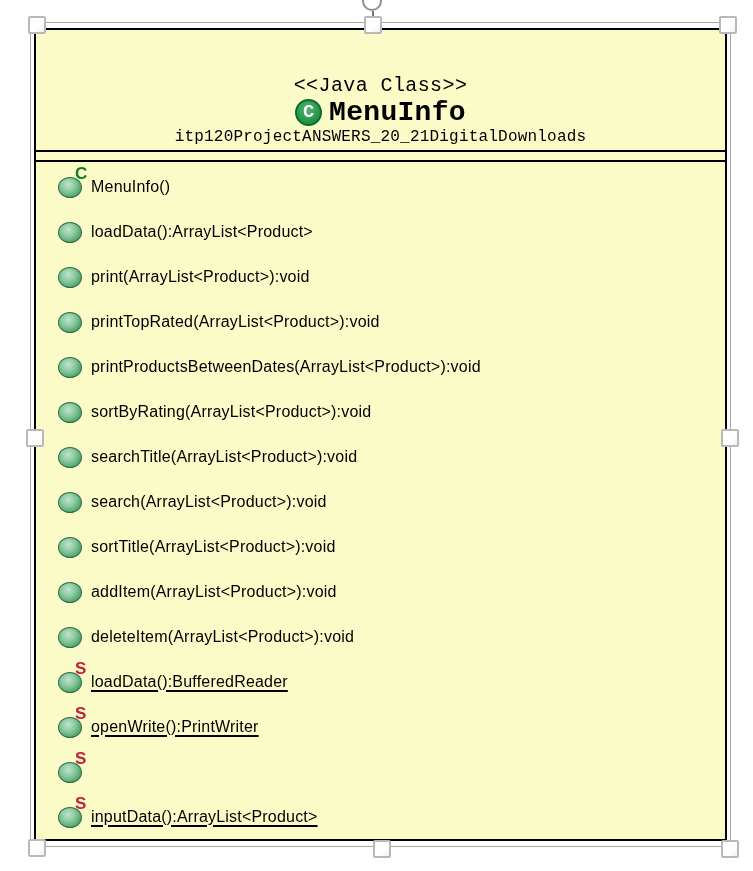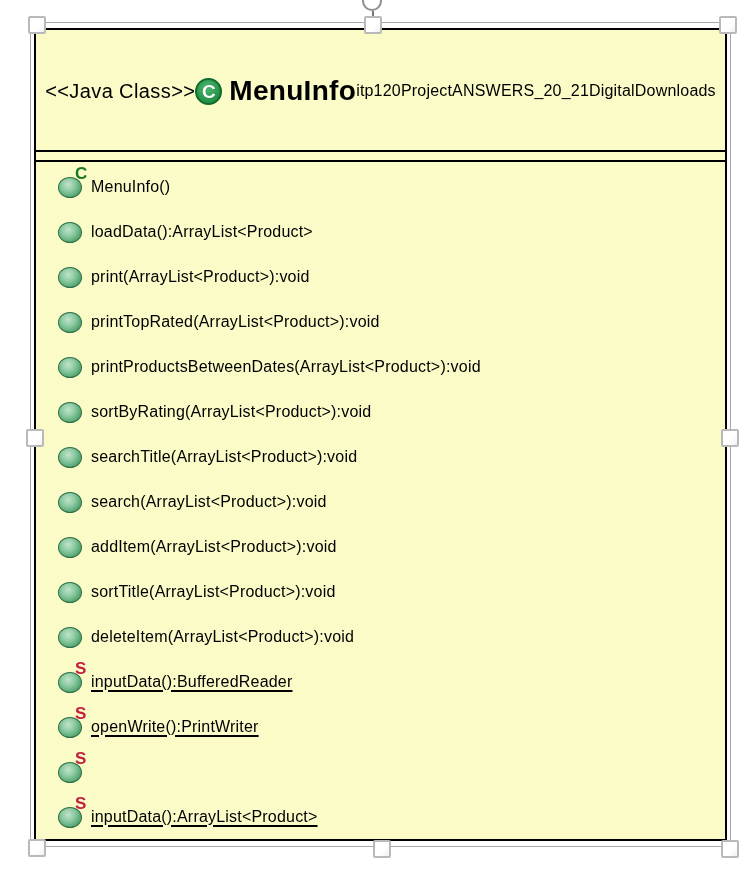--- a/index.html
+++ b/index.html
@@ -28,22 +28,22 @@
   .rotate-stem{
     position:absolute;left:372px;top:11px;width:2px;height:6px;background:#777;z-index:28;
   }
   
   .class-box{
     position:absolute;left:34px;top:28px;width:693px;height:813px;
     box-sizing:border-box;border:2px solid #000;background:#fbfbc8;z-index:10;
     display:flex;flex-direction:column;
   }
   .header{
-    height:122px;box-sizing:border-box;display:flex;flex-direction:row;
-    align-items:center;justify-content:center;padding:6px 0 4px 0;
+    height:122px;box-sizing:border-box;display:flex;flex-direction:column;
+    align-items:center;justify-content:flex-end;padding:6px 0 4px 0;font-family:Liberation Mono, monospace;
   }
   .stereotype{font-size:20px;color:#000;letter-spacing:.4px;}
   .name-row{display:flex;align-items:center;gap:7px;}
   .class-icon{
     width:27px;height:27px;border-radius:50%;box-sizing:border-box;
     background:radial-gradient(circle at 45% 35%, #4fb873 0%, #2c9a4e 55%, #177a38 100%);
     border:2px solid #0e6b30;
     color:#ffffff;font-weight:bold;font-size:19px;line-height:23px;text-align:center;
     text-shadow:0 0 1px #0e6b30;
   }
@@ -154,43 +154,43 @@
       <span class="micon">
           <i class="sphere"></i>
         </span>
       <span class="mlabel">search(ArrayList&lt;Product&gt;):void</span>
     </div>
 
     <div class="mrow">
       <span class="micon">
           <i class="sphere"></i>
         </span>
+      <span class="mlabel">sortTitle(ArrayList&lt;Product&gt;):void</span>
+    </div>
+
+    <div class="mrow">
+      <span class="micon">
+          <i class="sphere"></i>
+        </span>
       <span class="mlabel">addItem(ArrayList&lt;Product&gt;):void</span>
     </div>
 
     <div class="mrow">
       <span class="micon">
           <i class="sphere"></i>
         </span>
-      <span class="mlabel">sortTitle(ArrayList&lt;Product&gt;):void</span>
-    </div>
-
-    <div class="mrow">
-      <span class="micon">
-          <i class="sphere"></i>
-        </span>
       <span class="mlabel">deleteItem(ArrayList&lt;Product&gt;):void</span>
     </div>
 
     <div class="mrow">
       <span class="micon">
           <i class="sphere"></i>
           <i class="badge s">S</i>
         </span>
-      <span class="mlabel static">inputData():BufferedReader</span>
+      <span class="mlabel static">loadData():BufferedReader</span>
     </div>
 
     <div class="mrow">
       <span class="micon">
           <i class="sphere"></i>
           <i class="badge s">S</i>
         </span>
       <span class="mlabel static">openWrite():PrintWriter</span>
     </div>
 

